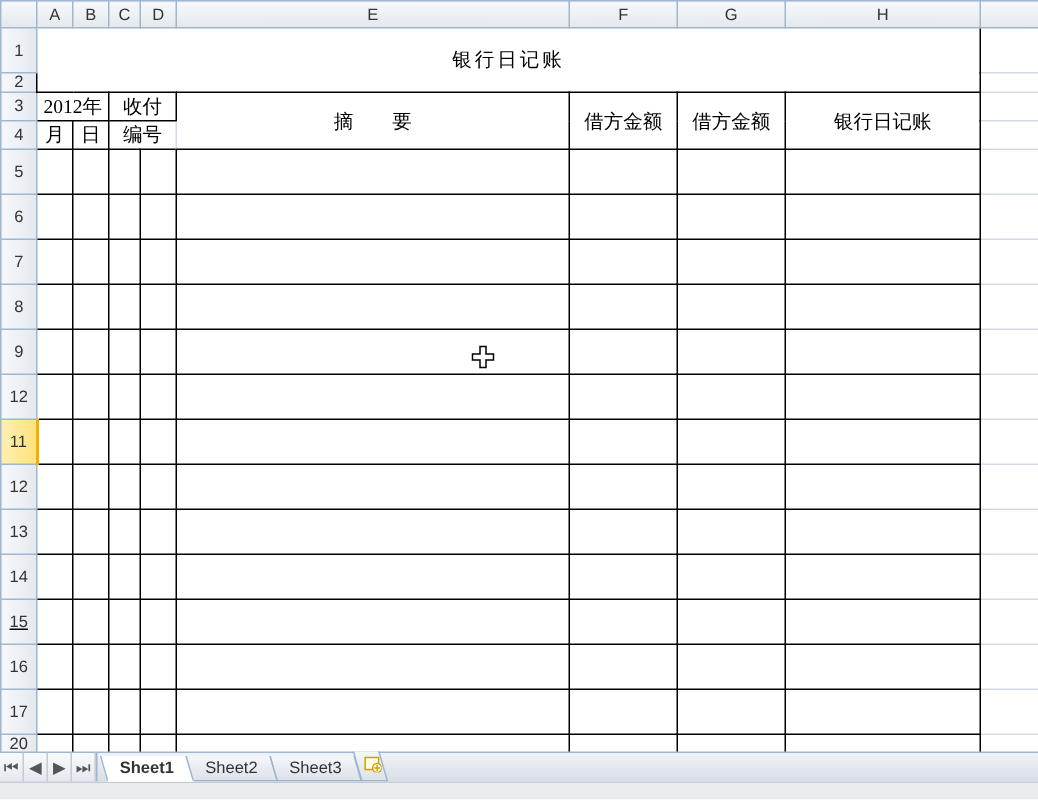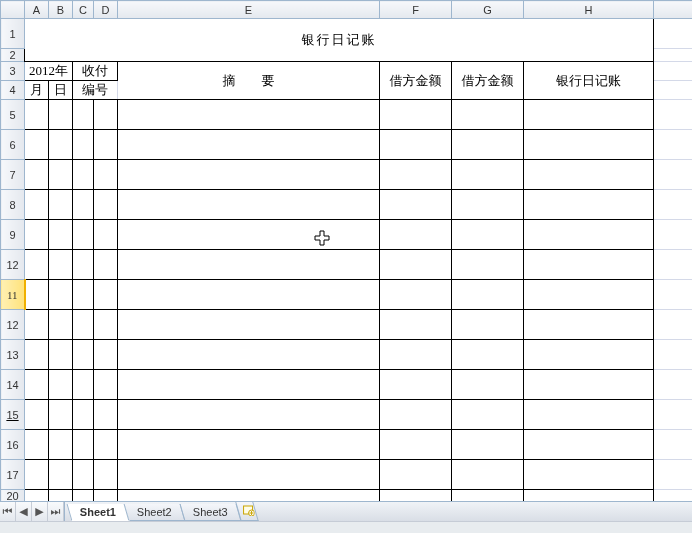--- a/index.html
+++ b/index.html
@@ -337,21 +337,20 @@
   }
   table.sheet2 td { padding:0; }
   table.sheet2 td.rh {
     background: linear-gradient(to right,#f6f8fb,#e4e8ee);
     border:1px solid #9eb6ce;
     font-size:11px; color:#333; text-align:center;
   }
   table.sheet2 td.rh.sel {
     background: linear-gradient(to right,#fff0b3,#ffe27a);
     border-right:2px solid #f0b000;
-    font-family:Liberation Serif, serif;
   }
   table.sheet2 td.cell {
     border:1px solid #d4d9e8;
     background:#fff;
     font-size:13px;
     font-family:"SimSun",serif;
     text-align:center;
   }
   .title { font-size:22px; letter-spacing:2px; }
   .hdr { font-size:13px; }

